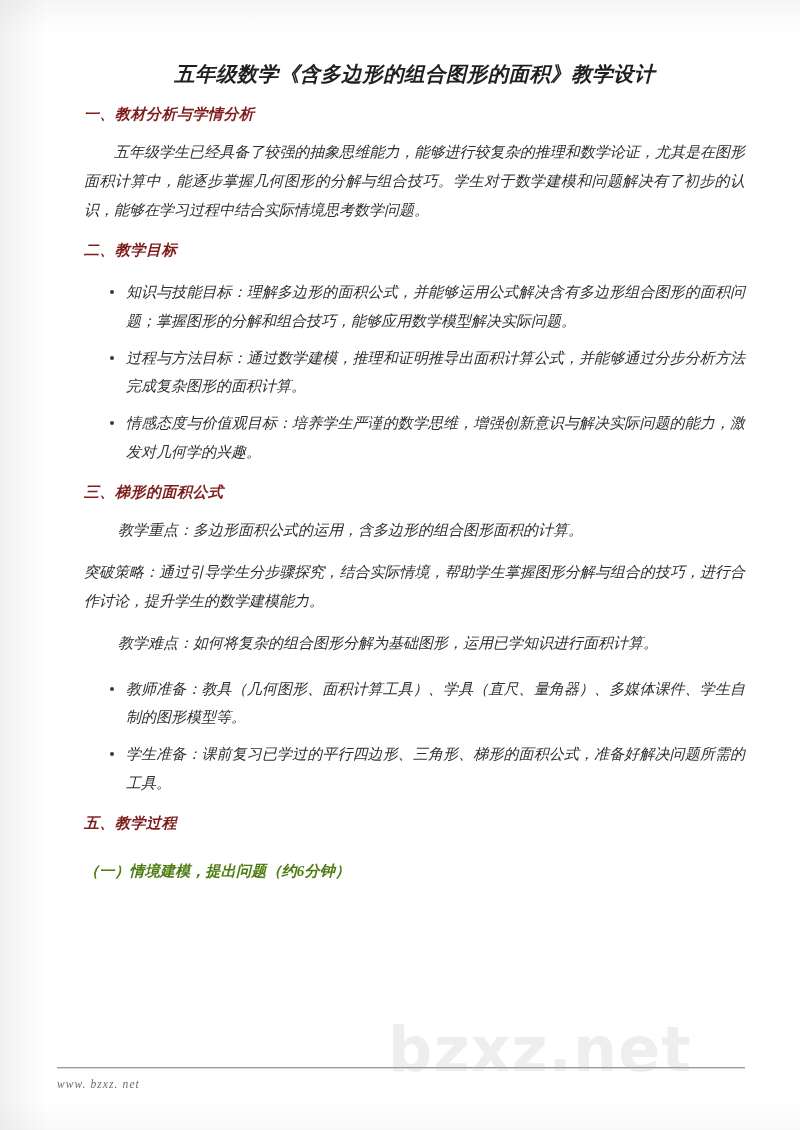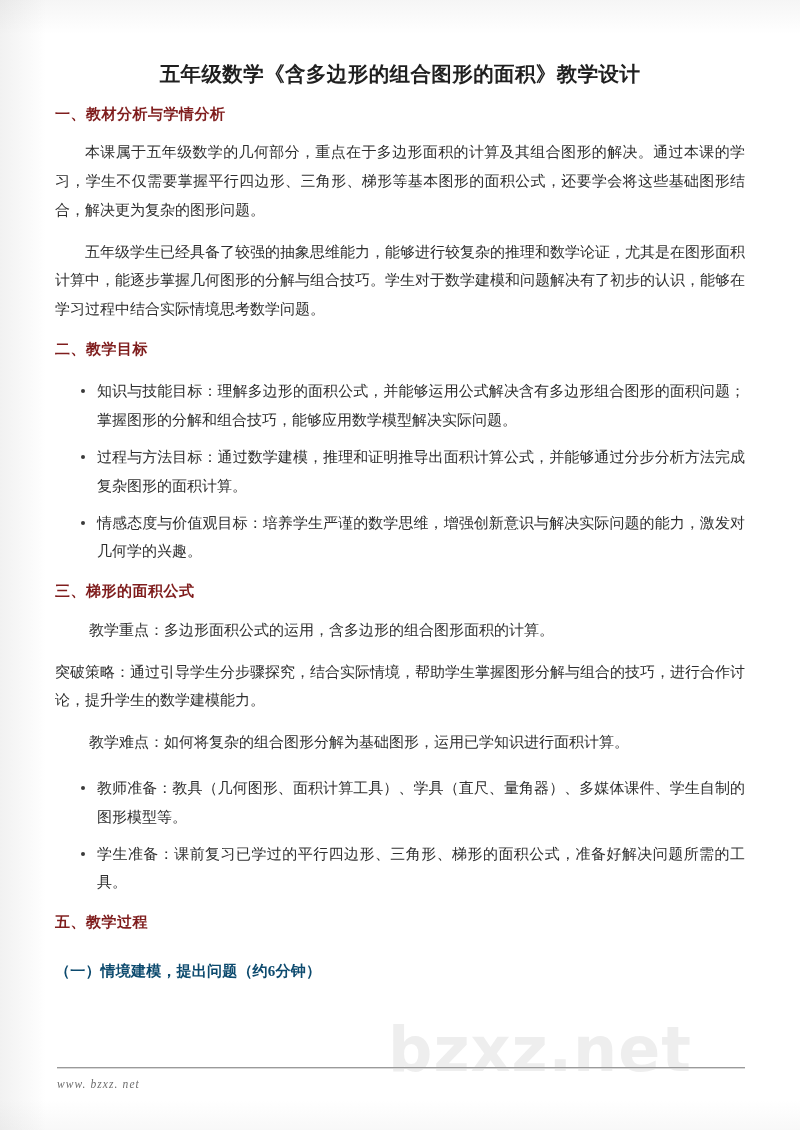--- a/index.html
+++ b/index.html
@@ -49,21 +49,22 @@
     width: 100%;
     height: 30px;
     background: linear-gradient(to top, rgba(120,120,120,0.05), rgba(255,255,255,0));
     pointer-events: none;
     z-index: 1;
   }
 
   .content {
     position: relative;
     z-index: 3;
-    padding: 0 55px 0 55px;
+    padding: 0 55px 0 84px;
+    font-style: italic;
   }
 
   .doc-title {
     text-align: center;
     font-size: 20.5px;
     font-weight: bold;
     letter-spacing: 0.4px;
     margin: 60px 0 0 0;
     line-height: 1.4;
     color: #1f1f1f;
@@ -77,21 +78,21 @@
     letter-spacing: 0.5px;
     color: #7f1d1d;
   }
 
   h3.sub-heading {
     font-size: 15px;
     font-weight: bold;
     margin: 26px 0 0 0;
     line-height: 1.5;
     letter-spacing: 0.2px;
-    color: #0c4a6e;
+    color: #4d7c0f;
   }
 
   p.body-text {
     font-size: 15px;
     line-height: 1.92;
     margin: 13px 0 0 0;
     text-align: justify;
     text-justify: inter-ideograph;
     text-indent: 2em;
     color: #2e2e2e;
@@ -187,21 +188,20 @@
   <div class="scan-shade-left"></div>
   <div class="scan-shade-bottom"></div>
 
   <div class="watermark">bzxz.net</div>
 
   <div class="content">
 
     <h1 class="doc-title">五年级数学《含多边形的组合图形的面积》教学设计</h1>
 
     <h2 class="section-heading">一、教材分析与学情分析</h2>
-    <p class="body-text">本课属于五年级数学的几何部分，重点在于多边形面积的计算及其组合图形的解决。通过本课的学习，学生不仅需要掌握平行四边形、三角形、梯形等基本图形的面积公式，还要学会将这些基础图形结合，解决更为复杂的图形问题。</p>
     <p class="body-text">五年级学生已经具备了较强的抽象思维能力，能够进行较复杂的推理和数学论证，尤其是在图形面积计算中，能逐步掌握几何图形的分解与组合技巧。学生对于数学建模和问题解决有了初步的认识，能够在学习过程中结合实际情境思考数学问题。</p>
 
     <h2 class="section-heading">二、教学目标</h2>
     <ul class="bullet-list">
       <li>
         <span class="bullet-dot"></span>
         <span>知识与技能目标：理解多边形的面积公式，并能够运用公式解决含有多边形组合图形的面积问题；掌握图形的分解和组合技巧，能够应用数学模型解决实际问题。</span>
       </li>
       <li>
         <span class="bullet-dot"></span>

